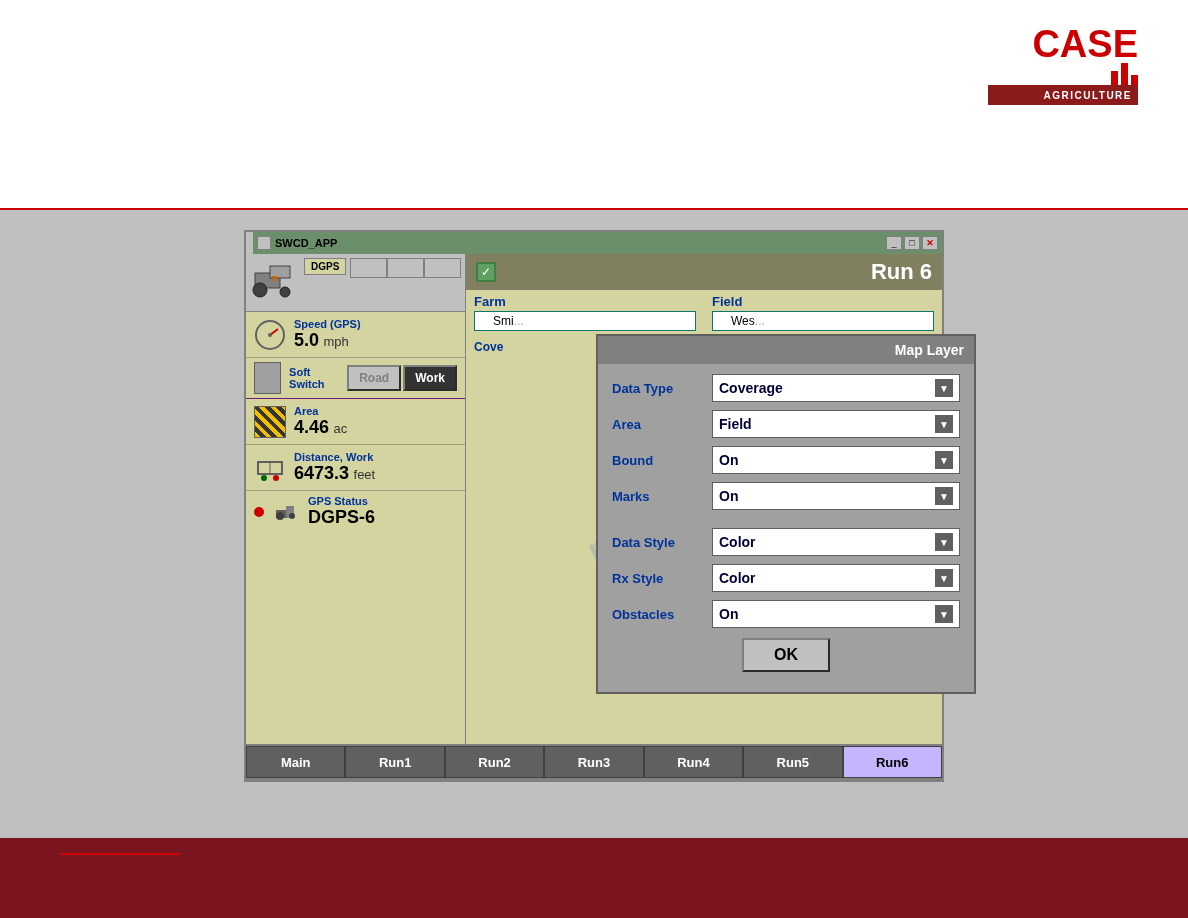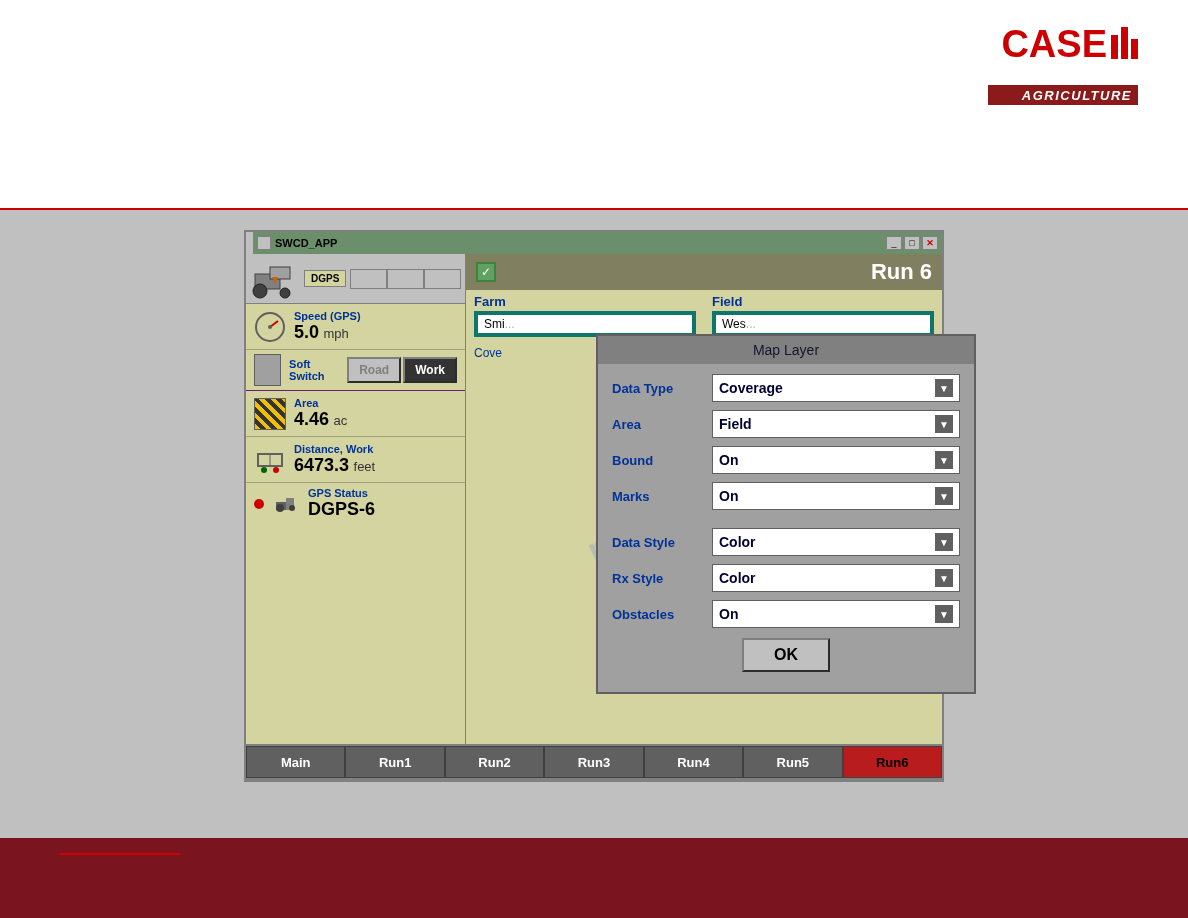--- a/index.html
+++ b/index.html
@@ -114,22 +114,22 @@
       background: #d4d4a0;
       border-right: 1px solid #808080;
       padding: 0;
     }
 
     
     .gps-header {
       background: #c0c0c0;
       border-bottom: 1px solid #808080;
       display: flex;
-      align-items: center;
-      height: 50px;
+      align-items: flex-start;
+      height: 58px;
       padding: 4px;
     }
     .tractor-icon {
       width: 50px;
       height: 40px;
       position: relative;
     }
     .dgps-box {
       background: #d4d4a0;
       border: 1px solid #808080;
@@ -271,37 +271,37 @@
       gap: 16px;
     }
     .ff-label {
       font-size: 13px;
       font-weight: bold;
       color: #003399;
     }
     .ff-col { flex: 1; }
     .ff-value {
       background: white;
-      border: 4px solid #0f766e;
-      padding: 2px 6px;
+      border: 1px solid #0f766e;
+      padding: 2px 18px;
       font-size: 12px;
       margin-top: 2px;
     }
 
     
     .cov-row {
       display: flex;
       align-items: center;
       padding: 2px 8px;
       gap: 8px;
     }
     .cov-label {
       font-size: 12px;
       color: #003399;
-      font-weight: normal;
+      font-weight: bold;
     }
     .layer-btn {
       margin-left: auto;
       background: #c0c0c0;
       border: 2px outset #808080;
       padding: 2px 8px;
       font-size: 11px;
       cursor: pointer;
     }
 
@@ -319,42 +319,42 @@
       color: white;
       font-size: 13px;
       font-weight: bold;
       border: 1px solid #404040;
       cursor: pointer;
       display: flex;
       align-items: center;
       justify-content: center;
     }
     .tab-btn.active {
-      background: #b91c1c;
+      background: #c4b5fd;
       color: #000;
       text-align: center;
     }
 
     .dialog {
       background: #a0a0a0;
       border: 2px solid #606060;
       width: 380px;
       pointer-events: all;
       position: absolute;
       top: 80px;
       left: 130px;
     }
 
     .dialog-title {
       background: #808080;
       padding: 6px 10px;
       font-size: 14px;
-      font-weight: normal;
-      color: #0f172a;
-      text-align: center;
+      font-weight: bold;
+      color: #ffffff;
+      text-align: right;
     }
 
     .dialog-body {
       padding: 10px 14px;
     }
 
     .dialog-row {
       display: flex;
       align-items: center;
       margin-bottom: 8px;
@@ -424,20 +424,21 @@
     }
 
     
     .case-logo {
       position: absolute;
       right: 50px;
       top: 25px;
       display: flex;
       align-items: flex-end;
       gap: 0;
+      flex-direction: column;
     }
     .case-text-part {
       font-size: 38px;
       font-weight: 900;
       color: #cc0000;
       font-family: Arial Black, Arial, sans-serif;
       line-height: 1;
     }
     .case-stripes {
       display: flex;
@@ -460,24 +461,23 @@
       background: #8b1a1a;
       width: 150px;
       height: 20px;
       display: flex;
       align-items: center;
       justify-content: flex-end;
       padding-right: 6px;
     }
     .case-agri-text {
       color: white;
-      font-size: 13px;
+      font-size: 10px;
       font-weight: bold;
       letter-spacing: 1.5px;
-      font-style: italic;
     }
   </style>
 </head>
 <body>
 
 <div class="top-area">
 
   <div class="case-logo">
     <span class="case-text-part">CASE</span>
     <div class="case-stripes">

